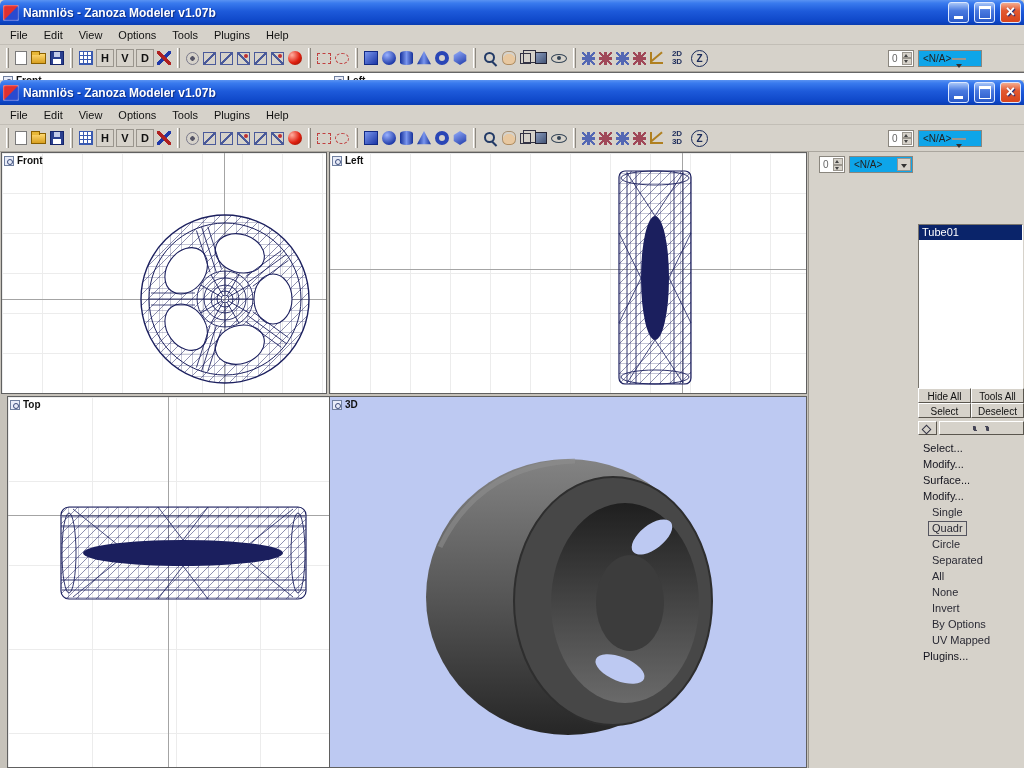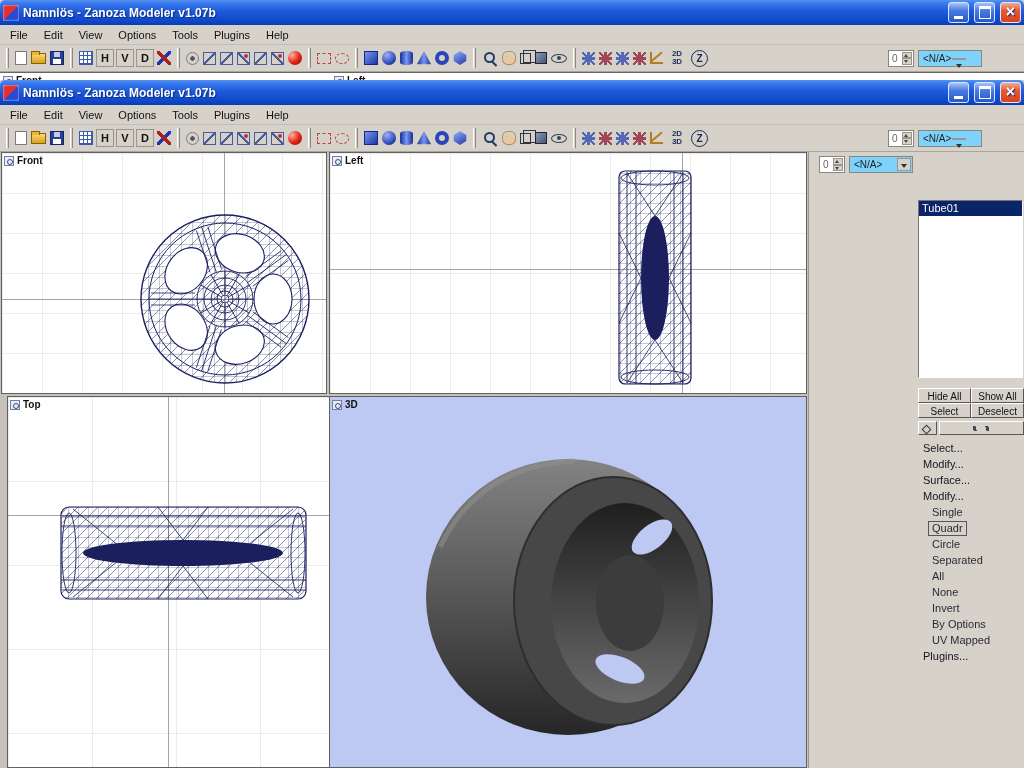--- a/index.html
+++ b/index.html
@@ -85,21 +85,21 @@
     font-size:8px;font-weight:bold;line-height:8px;color:#1a2a5a;flex:none;margin:0 1px}
   .tb-z{width:17px;height:17px;border:1px solid #1a2a5a;border-radius:50%;display:flex;align-items:center;justify-content:center;
     font-size:10px;font-weight:bold;color:#1a2a5a;flex:none;margin:0 2px}
   .spacer{flex:1}
   .spin{width:26px;height:17px;background:#fff;border:1px solid #8a867e;position:relative;font-size:10px;
     display:flex;align-items:center;padding-left:3px;flex:none;color:#666}
   .spin-arrows{position:absolute;right:1px;top:1px;bottom:1px;width:10px;display:flex;flex-direction:column}
   .spin-arrows i{flex:1;background:var(--panel);border:1px solid #9a968e;position:relative;margin:0!important}
   .spin-arrows i.up::after{content:"";position:absolute;left:1px;top:1px;border-left:2px solid transparent;border-right:2px solid transparent;border-bottom:3px solid #444}
   .spin-arrows i.dn::after{content:"";position:absolute;left:1px;top:1px;border-left:2px solid transparent;border-right:2px solid transparent;border-top:3px solid #444}
-  .combo{width:64px;height:17px;background:#7dd3fc;border:1px solid #8a867e;font-size:10px;display:flex;align-items:center;
+  .combo{width:64px;height:17px;background:#0ea5e9;border:1px solid #8a867e;font-size:10px;display:flex;align-items:center;
     padding-left:4px;position:relative;flex:none;margin-left:4px;color:#222}
   .combo-btn{position:absolute;right:1px;top:1px;bottom:1px;width:14px;background:var(--panel);border:1px solid #9a968e}
   .combo-btn::after{content:"";position:absolute;left:3px;top:5px;border-left:3px solid transparent;border-right:3px solid transparent;border-top:4px solid #333}
 
   
   .sliver{height:8px;background:#fff;position:relative;overflow:hidden;border-top:1px solid #666}
   .sliver .vplabel{top:2px}
 
   
   .client{position:absolute;left:0;right:0;top:72px;bottom:0;background:#c6c2ba}
@@ -116,21 +116,21 @@
   .vp-front .ax-h{top:146px}.vp-front .ax-v{left:222px}
   .vp-left .ax-h{top:116px}.vp-left .ax-v{left:352px}
   .vp-top .ax-h{top:118px}.vp-top .ax-v{left:160px}
   .vplabel{position:absolute;left:2px;top:2px;display:flex;align-items:center;gap:3px;font-size:10px;color:#111;z-index:5}
   .vpm{width:10px;height:10px;border:1px solid #7080a0;background:#e8ecf8;position:relative;flex:none}
   .vpm::after{content:"";position:absolute;left:2px;top:2px;width:4px;height:4px;border:1px solid #3a4a7a;border-radius:50%}
 
   
   .panel{position:absolute;left:808px;top:0;bottom:0;width:216px;background:var(--panel);border-left:1px solid #9a968e}
   .panel-spin-row{position:absolute;left:10px;top:4px;display:flex;align-items:center}
-  .listbox{position:absolute;left:109px;top:48px;width:105px;height:178px;background:#fff;
+  .listbox{position:absolute;left:109px;top:72px;width:105px;height:178px;background:#fff;
     border:1px solid;border-color:#7a766e #fff #fff #7a766e;font-size:11px}
   .listitem-selected{background:var(--selection);color:#fff;padding:1px 3px;height:15px}
   .pbtn{position:absolute;height:15px;font-size:10px;line-height:13px;text-align:center;background:var(--panel);
     border:1px solid;border-color:#fff #5a564e #5a564e #fff;color:#111;cursor:default;overflow:hidden}
   .pb-hide{left:109px;top:236px;width:53px}
   .pb-show{left:162px;top:236px;width:53px}
   .pb-selall{left:109px;top:251px;width:53px}
   .pb-desel{left:162px;top:251px;width:53px}
   .tgl-small{position:absolute;left:109px;top:269px;width:19px;height:14px;background:var(--panel);
     border:1px solid;border-color:#fff #5a564e #5a564e #fff}
@@ -464,21 +464,21 @@
             <span>&lt;N/A&gt;</span>
             <i class="combo-btn"></i>
           </span>
         </div>
 
         <div class="listbox">
           <div class="listitem-selected">Tube01</div>
         </div>
 
         <button class="pbtn pb-hide">Hide All</button>
-        <button class="pbtn pb-show">Show All</button>
+        <button class="pbtn pb-show">Tools All</button>
         <button class="pbtn pb-selall">Select All</button>
         <button class="pbtn pb-desel">Deselect</button>
 
         <span class="tgl-small"></span>
         <span class="tgl-wide"></span>
 
         <div class="cmds">
           <div class="cmd-top">Select...</div>
           <div class="cmd-top">Modify...</div>
           <div class="cmd-top">Surface...</div>

